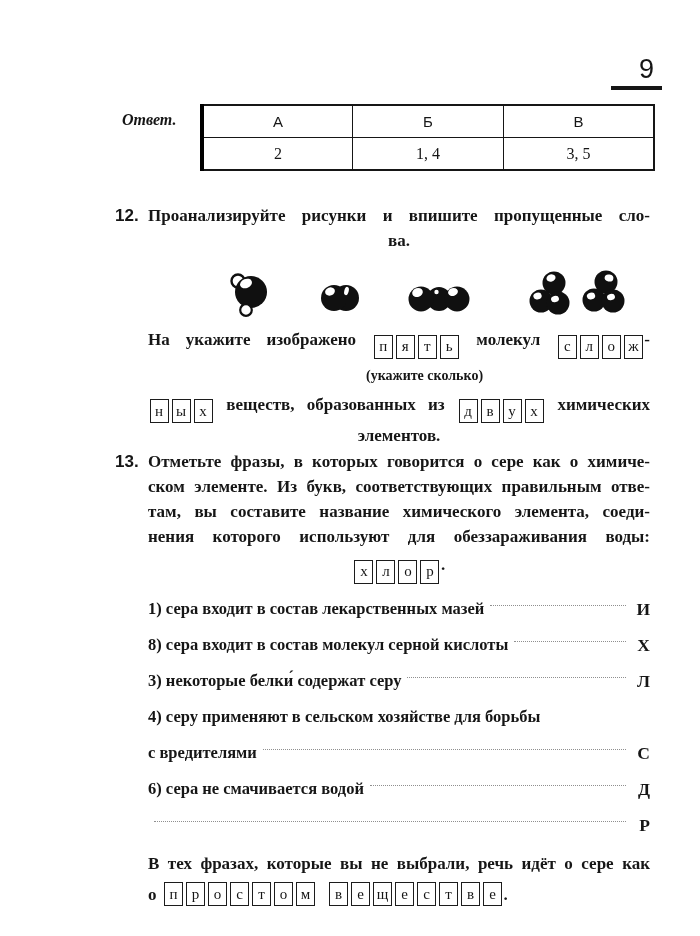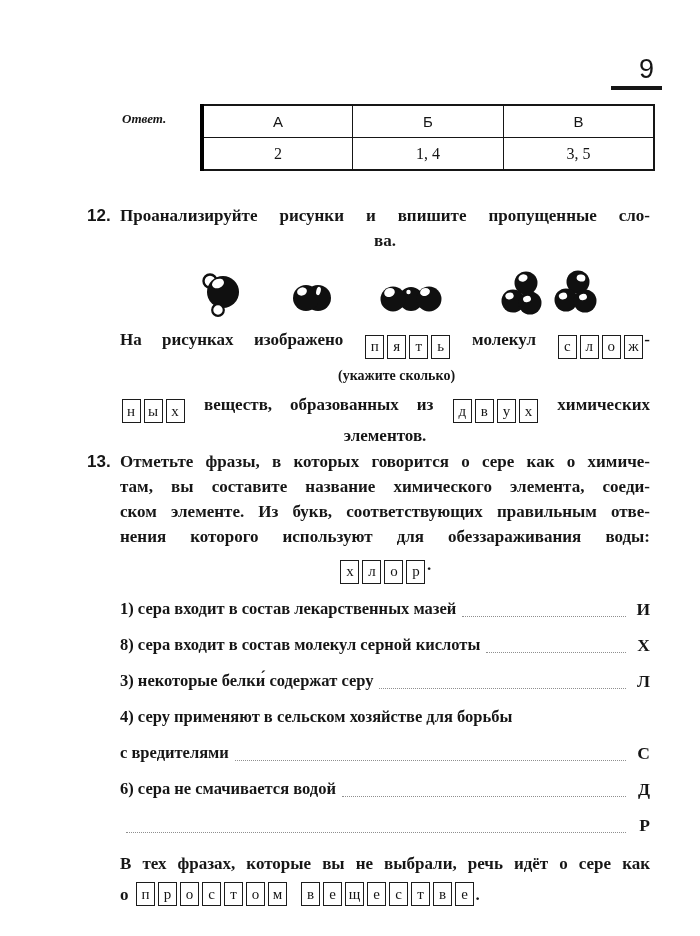--- a/index.html
+++ b/index.html
@@ -13,33 +13,33 @@
   
   .pagenum-wrap{position:absolute;top:56px;right:38px;}
   .pagenum{
     font-family:"Liberation Sans", sans-serif;font-size:27px;line-height:1;
     display:inline-block;border-bottom:4px solid #161616;
     padding:0 8px 3px 28px;
   }
 
   
   .answer-row{position:absolute;top:104px;left:122px;display:flex;align-items:flex-start;}
-  .answer-label{font-style:italic;font-weight:bold;font-size:13px;width:78px;padding-top:7px;flex:none;}
+  .answer-label{font-style:italic;font-weight:bold;font-size:16px;width:78px;padding-top:7px;flex:none;}
   table.answer-table{border-collapse:collapse;width:455px;table-layout:fixed;
     border:2px solid #161616;border-left:4px solid #000;}
   table.answer-table th, table.answer-table td{
     border:1.5px solid #161616;height:31px;text-align:center;vertical-align:middle;padding:0;}
   table.answer-table th{font-family:"Liberation Sans", sans-serif;font-weight:normal;font-size:15px;}
   table.answer-table td{font-size:16px;}
 
   
   .question{position:absolute;left:87px;width:563px;display:flex;}
   .q12{top:203px;}
   .q13{top:449px;}
-  .qnum{flex:none;width:33px;font-family:"Liberation Sans", sans-serif;font-weight:bold;font-size:17px;line-height:25px;}
+  .qnum{flex:none;width:33px;font-family:"Liberation Sans", sans-serif;font-weight:bold;font-size:17px;line-height:25px;margin-left:28px;}
   .qbody{width:530px;font-weight:bold;font-size:17px;line-height:25px;}
   .jline{text-align:justify;text-align-last:justify;}
   .lline{text-align:center;}
 
   
   .molecules{display:flex;align-items:flex-end;margin:12px 0 10px 72px;height:52px;}
   .mol{flex:none;display:block;}
   .m-gap1{margin-left:52px;} .m-gap2{margin-left:48px;} .m-gap3{margin-left:58px;} .m-gap4{margin-left:10px;}
 
   
@@ -49,21 +49,21 @@
     width:17px;height:22px;border:1.7px solid #1c1c1c;background:#fff;
     font-family:"Liberation Serif", serif;font-weight:normal;font-size:15px;line-height:1;
     margin:0 1.5px;
   }
   .caption{font-weight:bold;font-size:14px;line-height:18px;margin:8px 0 4px 218px;}
   .fill2{margin-top:7px;}
 
   
   .chlor-line{margin-top:3px;}
   .list{margin-top:10px;}
-  .item{display:flex;align-items:flex-end;font-size:16.5px;line-height:22px;margin-top:14px;}
+  .item{display:flex;align-items:center;font-size:16.5px;line-height:22px;margin-top:14px;}
   .item.tight{}
   .item-text{white-space:nowrap;}
   .leader{flex:1;border-bottom:1.7px dotted #8f8f8f;margin:0 6px;transform:translateY(-3px);min-width:8px;}
   .ans-letter{flex:none;font-weight:bold;font-size:17.5px;width:18px;text-align:right;}
 
   .footer-par{margin-top:15px;}
   .footer-line2{margin-top:6px;display:flex;align-items:center;}
   .footer-prefix{margin-right:6px;}
   .word-gap{width:11px;}
 </style>
@@ -137,21 +137,21 @@
         <svg class="mol m-gap4" width="44" height="48" viewBox="0 0 44 48">
           <circle cx="24" cy="13" r="11.5" fill="#101010"></circle>
           <circle cx="12" cy="31" r="11.5" fill="#101010"></circle>
           <circle cx="31" cy="32" r="11.5" fill="#101010"></circle>
           <ellipse cx="27" cy="9" rx="4.4" ry="3.5" fill="#fff" transform="rotate(12 27 9)"></ellipse>
           <ellipse cx="9" cy="27" rx="4.2" ry="3.4" fill="#fff" transform="rotate(-15 9 27)"></ellipse>
           <ellipse cx="29" cy="28" rx="4" ry="3.2" fill="#fff" transform="rotate(-15 29 28)"></ellipse>
         </svg>
       </div>
 
-      <div class="jline"><span>На рисунках изображено</span> <span class="boxes">
+      <div class="jline"><span>На укажите изображено</span> <span class="boxes">
             <span class="letterbox">п</span>
             <span class="letterbox">я</span>
             <span class="letterbox">т</span>
             <span class="letterbox">ь</span>
           </span> <span>молекул</span> <span><span class="boxes">
               <span class="letterbox">с</span>
               <span class="letterbox">л</span>
               <span class="letterbox">о</span>
               <span class="letterbox">ж</span>
             </span><span>-</span></span></div>
@@ -167,22 +167,22 @@
             <span class="letterbox">х</span>
           </span> <span>химических</span></div>
       <div class="lline">элементов.</div>
     </div>
   </div>
 
   <div class="question q13">
     <div class="qnum">13.</div>
     <div class="qbody">
       <div class="jline">Отметьте фразы, в которых говорится о сере как о химиче-</div>
+      <div class="jline">ском элементе. Из букв, соответствующих правильным отве-</div>
       <div class="jline">там, вы составите название химического элемента, соеди-</div>
-      <div class="jline">ском элементе. Из букв, соответствующих правильным отве-</div>
       <div class="jline">нения которого используют для обеззараживания воды:</div>
       <div class="lline chlor-line"><span class="boxes">
             <span class="letterbox">х</span>
             <span class="letterbox">л</span>
             <span class="letterbox">о</span>
             <span class="letterbox">р</span>
           </span><span>.</span></div>
 
       <div class="list">
         <div class="item">

